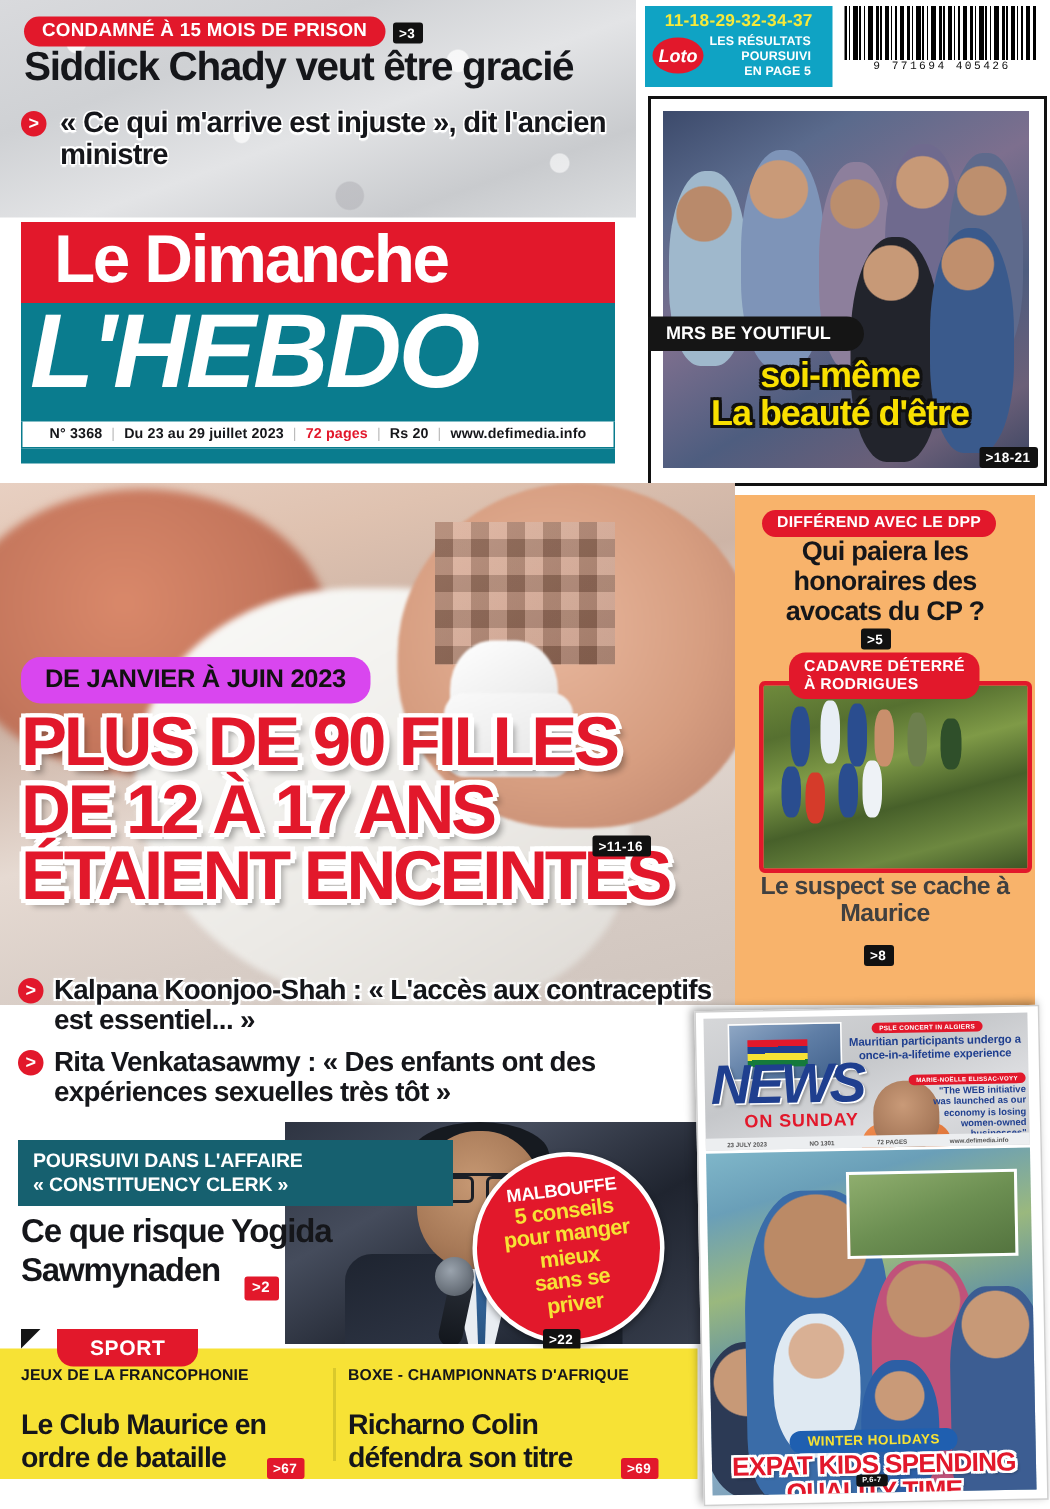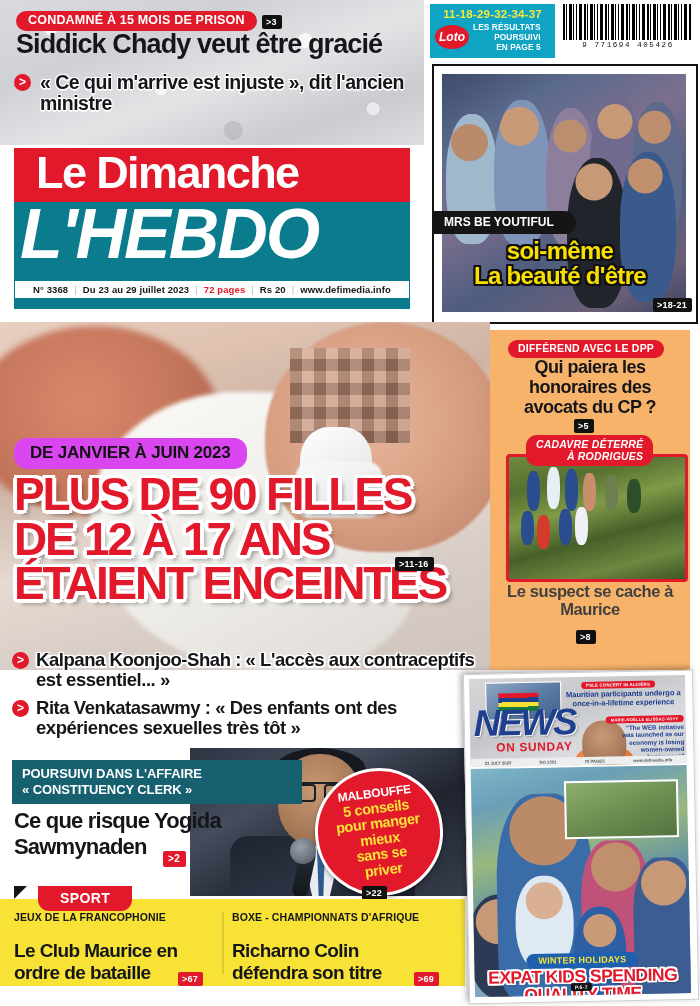--- a/index.html
+++ b/index.html
@@ -130,21 +130,21 @@
   .sub-ar1{left:12px;top:652px;}
   .sub-ar2{left:12px;top:700px;}
 
   
   .orangecol{left:490px;top:330px;width:200px;height:340px;background:#f8b36b;}
   .oc-kick{position:absolute;left:18px;top:10px;font-size:10.5px;padding:3px 10px 4px 10px;}
   .oc-h{position:absolute;left:8px;top:28px;width:184px;text-align:center;
      font-weight:bold;font-size:18px;line-height:1.1;color:#15161a;letter-spacing:-.5px;}
   .oc-pg1{position:absolute;left:84px;top:89px;}
   .oc-kick2{position:absolute;left:36px;top:105px;font-size:10.5px;padding:3px 10px 4px 10px;
-     text-align:right;line-height:1.15;z-index:3;font-style:italic;}
+     text-align:left;line-height:1.15;z-index:3;}
   .oc-photo{position:absolute;left:16px;top:124px;width:176px;height:122px;
      border:3px solid #e2182b;border-radius:4px;overflow:hidden;
      background:linear-gradient(165deg,#6f8a3c 0%,#567030 22%,#7f9a47 42%,#47602a 62%,#6d8840 82%,#3e5526 100%);}
   .oc-photo .fig{position:absolute;border-radius:40%;background:#2a4d8f;}
   .oc-h2{position:absolute;left:6px;top:252px;width:188px;text-align:center;
      font-weight:bold;font-size:16.5px;line-height:1.12;color:#404040;letter-spacing:-.4px;}
   .oc-pg2{position:absolute;left:86px;top:300px;}
 
   
   .yog-photo{left:190px;top:748px;width:300px;height:148px;overflow:hidden;

